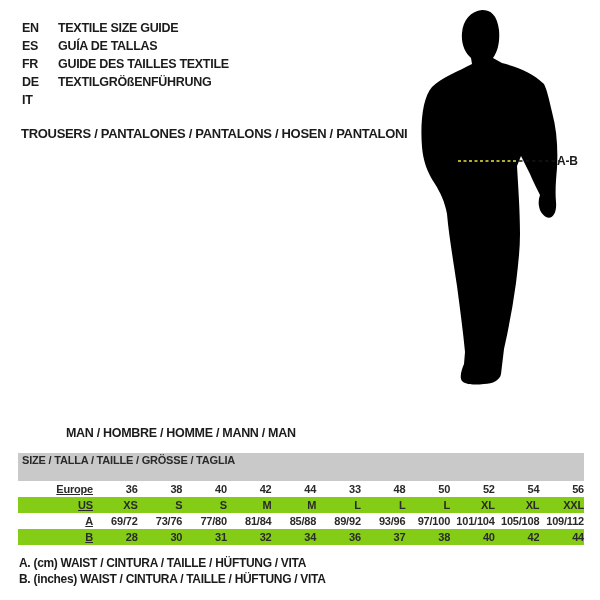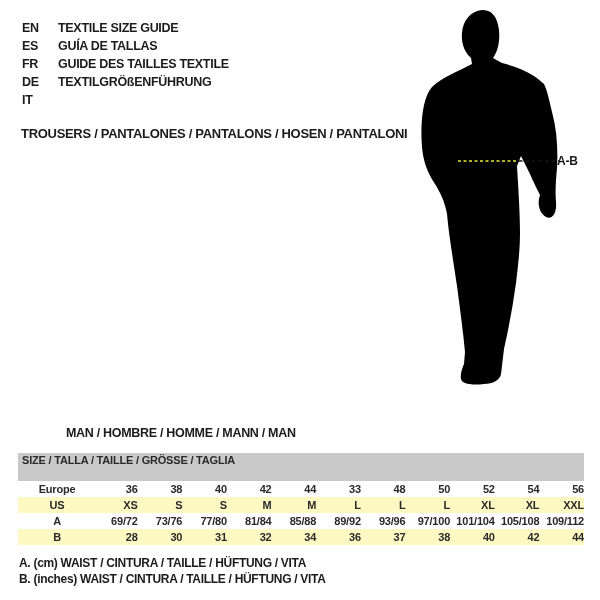--- a/index.html
+++ b/index.html
@@ -28,22 +28,22 @@
   
   .size-table{position:absolute;left:18px;top:453px;width:566px;}
   .table-header{
     height:28px;line-height:14px;background:#c9c9c9;padding-left:4px;
     font-size:11px;font-weight:bold;letter-spacing:-0.2px;color:#2a2a2a;box-sizing:border-box;
   }
   .t-row{
     display:grid;grid-template-columns:75px repeat(11,1fr);
     height:16px;line-height:16px;font-size:11px;font-weight:bold;letter-spacing:-0.2px;color:#2a2a2a;
   }
-  .t-row.stripe{background:#fef9c3;}
-  .t-label{text-align:center;padding-left:3px;}
+  .t-row.stripe{background:#84cc16;}
+  .t-label{text-align:right;padding-left:3px;text-decoration:underline;}
   .t-cell{text-align:right;}
   
   .notes{position:absolute;left:19px;top:556px;}
   .note-line{font-size:12px;font-weight:bold;letter-spacing:-0.3px;height:15.5px;line-height:15.5px;}
 </style>
 </head>
 <body>
 
 <div id="canvas">
 

